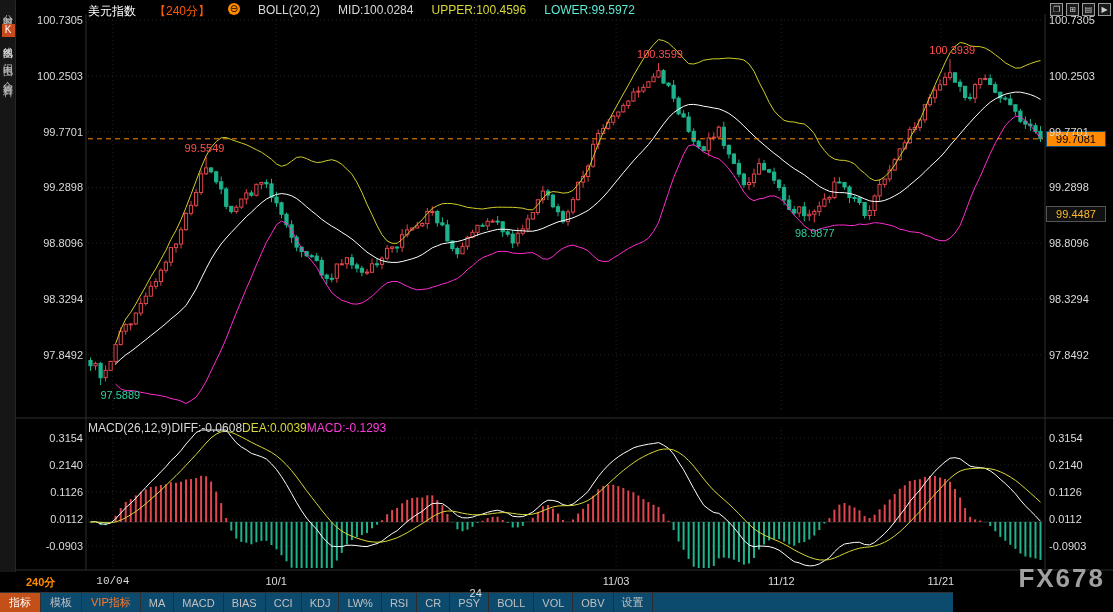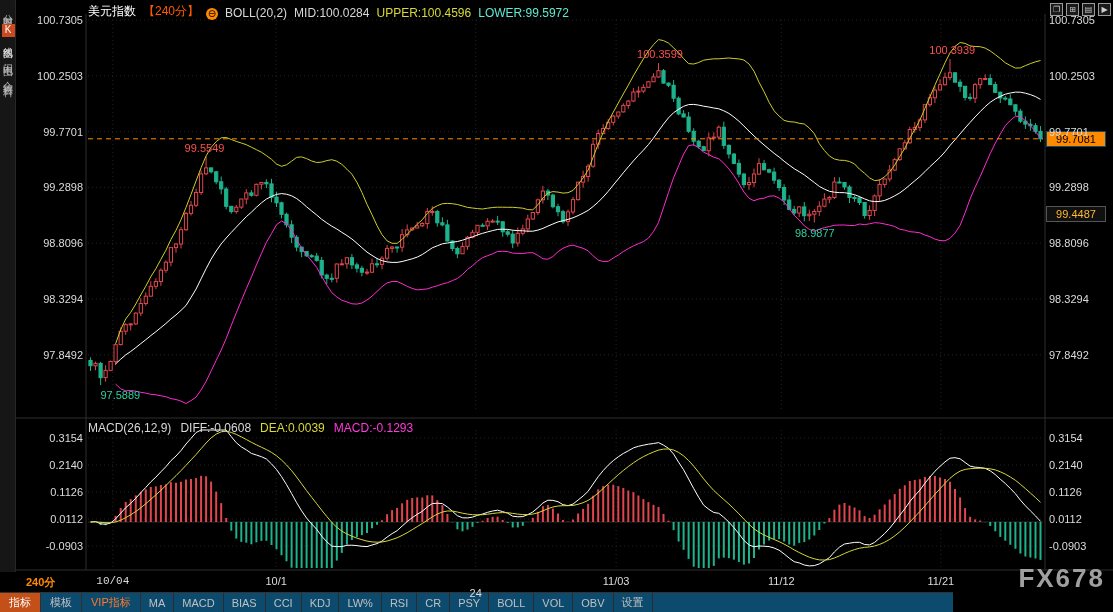--- a/index.html
+++ b/index.html
@@ -2,35 +2,35 @@
 <html><head>
 <meta charset="utf-8">
 <style>
   *{box-sizing:border-box;margin:0;padding:0}
   html,body{width:1113px;height:612px}
   body{background:#000;font-family:"Liberation Sans","DejaVu Sans",sans-serif;position:relative;overflow:hidden}
   #chart-svg{position:absolute;left:0;top:0}
   svg text{font-family:"Liberation Sans","DejaVu Sans",sans-serif}
   .lbl{position:absolute;font-size:11px;color:#dcdcdc;white-space:nowrap;line-height:12px}
   
-  #chart-header{position:absolute;left:88px;top:3px;display:flex;gap:7px;align-items:flex-end;font-size:12px;color:#d8d8d8;white-space:nowrap}
+  #chart-header{position:absolute;left:88px;top:3px;display:flex;gap:18px;align-items:flex-start;font-size:12px;color:#d8d8d8;white-space:nowrap}
   .hdr-title{color:#fff}
   .hdr-period{color:#ff5a00}
   .hdr-icon{width:12px;height:12px;border-radius:50%;background:#ff8a00;color:#000;font-size:10px;line-height:12px;text-align:center;cursor:pointer}
   .hdr-upper{color:#d8d838}
   .hdr-lower{color:#5eead4}
   #win-icons{position:absolute;right:2px;top:3px;display:flex;gap:3px}
   .win-ic{width:13px;height:13px;border:1px solid #9a9a9a;color:#cfcfcf;font-size:8px;line-height:11px;text-align:center;background:#1a1a1a;cursor:pointer}
   
   #sidebar{position:absolute;left:0;top:0;width:16px;height:572px;background:#161616;border-right:1px solid #262626;display:flex;flex-direction:column;align-items:center;padding-top:6px;gap:12px}
   .side-tab{writing-mode:vertical-lr;text-orientation:upright;font-size:10px;color:#b5b5b5;letter-spacing:2px;cursor:pointer}
   .side-tab.active{color:#e8e8e8}
   .kbox{background:#c84a1e;color:#fff;padding:0 1px;margin-bottom:2px}
   
-  #macd-header{position:absolute;left:88px;top:421px;display:flex;gap:9px;font-size:12px;color:#d8d8d8;white-space:nowrap}
+  #macd-header{position:absolute;left:88px;top:421px;display:flex;font-size:12px;color:#d8d8d8;white-space:nowrap}
   .m-dea{color:#d8d838}
   .m-macd{color:#ff3bdb}
   
   #time-axis{position:absolute;left:0;top:572px;width:1113px;height:20px;font-size:11px;color:#c8c8c8}
   .period-lbl{position:absolute;left:26px;top:3px;color:#ff8a00;font-weight:bold;font-size:11px;cursor:pointer}
   .tooltip{position:absolute;left:283px;top:0;background:#3d3d3d;border:1px solid #7a7a7a;color:#f0f0f0;padding:1px 9px;font-size:11px;white-space:nowrap}
   .watermark{position:absolute;right:8px;top:563px;font-size:26px;font-weight:bold;color:#a0a0a0;letter-spacing:2px}
   
   .price-tag1{position:absolute;left:1046px;width:60px;text-align:center;font-size:11px;line-height:14px;background:#ff8a00;color:#000;border:1px solid #0c4a6e}
   .price-tag2{position:absolute;left:1046px;width:60px;text-align:center;font-size:11px;line-height:14px;background:#101010;color:#ffb92e;border:1px solid #555}

